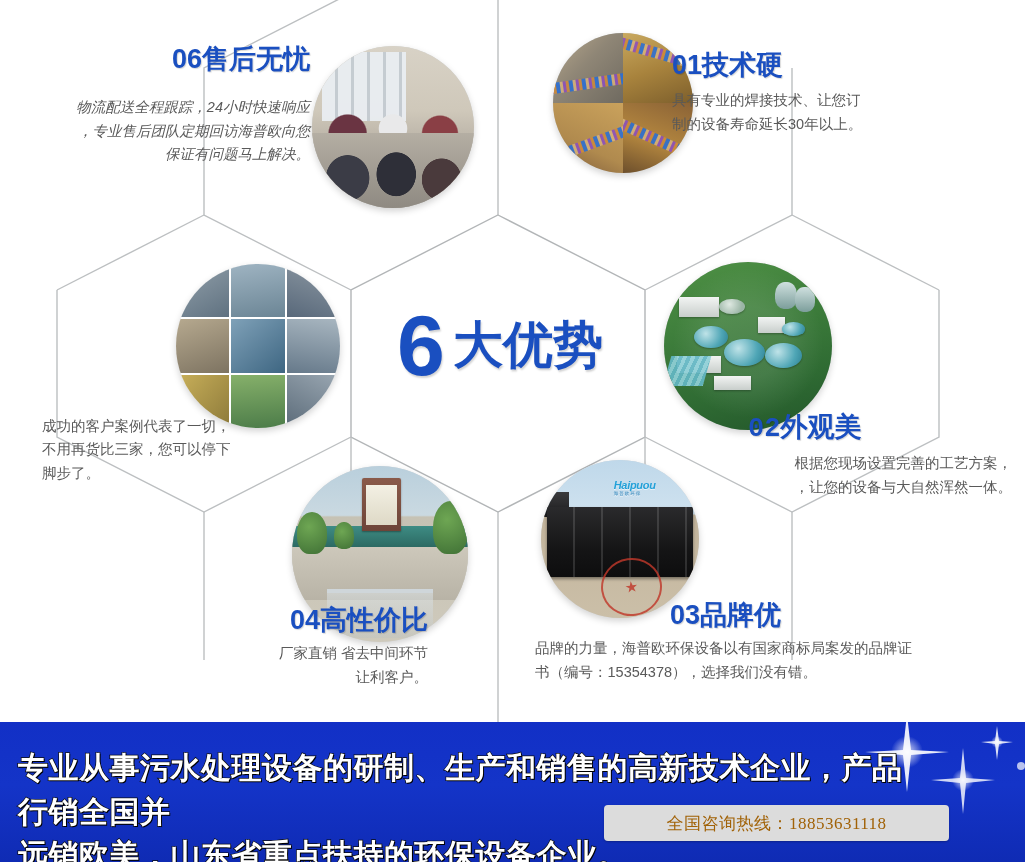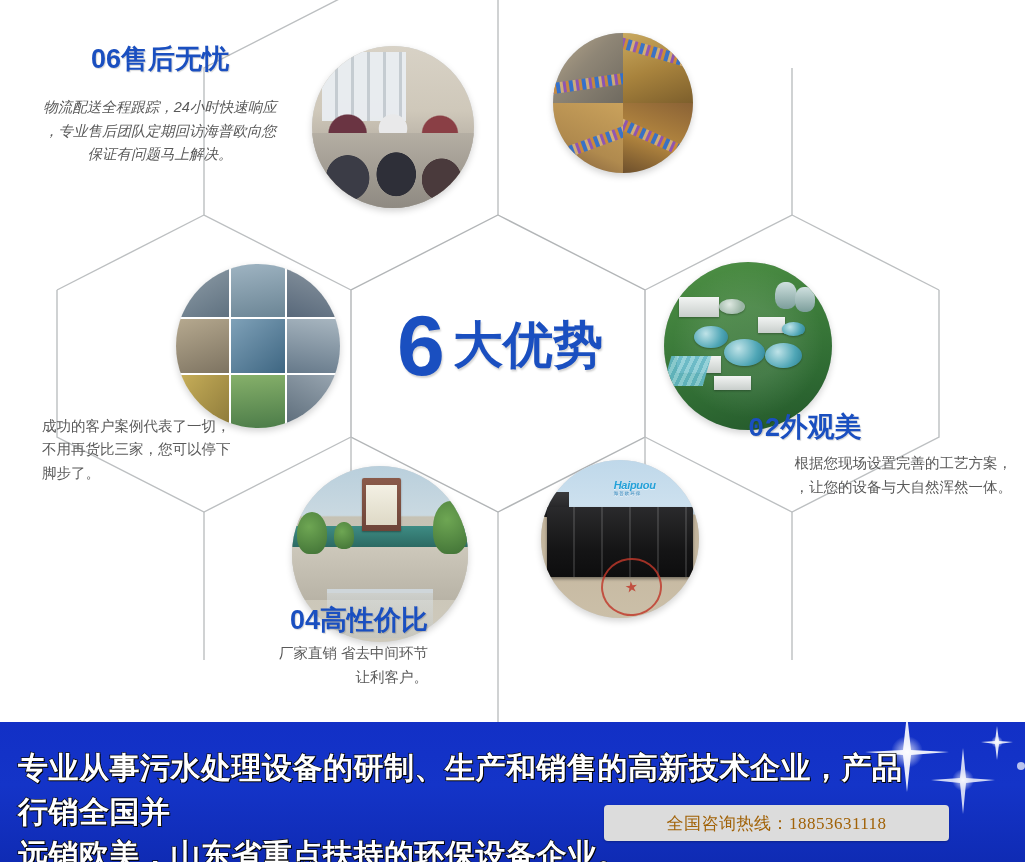--- a/index.html
+++ b/index.html
@@ -250,21 +250,21 @@
     <span class="center-txt">大优势</span>
   </div>
 
   <div class="circ" style="left:312px;top:46px;width:162px;height:162px;">
     <div class="inner">
       <div class="ph-office">
         <div class="office-figs"></div>
       </div>
     </div>
   </div>
-  <div class="feat" style="left:10px;top:44px;width:300px;text-align:center;">
+  <div class="feat" style="left:10px;top:44px;width:300px;text-align:right;">
     <div class="head">06售后无忧</div>
     <div class="body" style="margin-top:21px;font-style:italic;">物流配送全程跟踪，24小时快速响应
 ，专业售后团队定期回访海普欧向您
 保证有问题马上解决。</div>
   </div>
 
   <div class="circ" style="left:553px;top:33px;width:140px;height:140px;">
     <div class="inner">
       <div class="grid2">
         <div class="cell ph-weld-a" style="position:relative;overflow:hidden;">
@@ -274,20 +274,25 @@
           <div class="weld-seam" style="top:22%;transform:rotate(16deg);"></div>
         </div>
         <div class="cell ph-weld-c" style="position:relative;overflow:hidden;">
           <div class="weld-seam" style="top:52%;transform:rotate(-20deg);"></div>
         </div>
         <div class="cell ph-weld-d" style="position:relative;overflow:hidden;">
           <div class="weld-seam" style="top:46%;transform:rotate(24deg);"></div>
         </div>
       </div>
     </div>
+  </div>
+  <div class="feat" style="left:672px;top:50px;width:330px;text-align:left;">
+    <div class="head">01技术硬</div>
+    <div class="body" style="margin-top:8px;">具有专业的焊接技术、让您订
+制的设备寿命延长30年以上。</div>
   </div>
 
   <div class="circ" style="left:664px;top:262px;width:168px;height:168px;">
     <div class="inner">
       <div class="ph-aerial">
         <div class="bldg" style="left:9%;top:21%;width:24%;height:12%;"></div>
         <div class="bldg" style="left:8%;top:56%;width:26%;height:10%;"></div>
         <div class="bldg" style="left:30%;top:68%;width:22%;height:8%;"></div>
         <div class="bldg" style="left:56%;top:33%;width:16%;height:9%;"></div>
         <div class="tank" style="left:66%;top:12%;width:13%;height:16%;"></div>
@@ -314,20 +319,25 @@
         <div class="equip-body"></div>
         <div class="hp-logo">
           <span>Haipuou</span>
           <small>海普欧环保</small>
         </div>
         <div class="stamp">
           <span>★</span>
         </div>
       </div>
     </div>
+  </div>
+  <div class="feat" style="left:535px;top:600px;width:485px;text-align:left;">
+    <div class="head" style="padding-left:135px;">03品牌优</div>
+    <div class="body" style="margin-top:6px;">品牌的力量，海普欧环保设备以有国家商标局案发的品牌证
+书（编号：15354378），选择我们没有错。</div>
   </div>
 
   <div class="circ" style="left:292px;top:466px;width:176px;height:176px;">
     <div class="inner">
       <div class="ph-gate">
         <div class="gate-green"></div>
         <div class="gate-sign">
             <i></i>
           </div>
         <div class="gate-road"></div>

